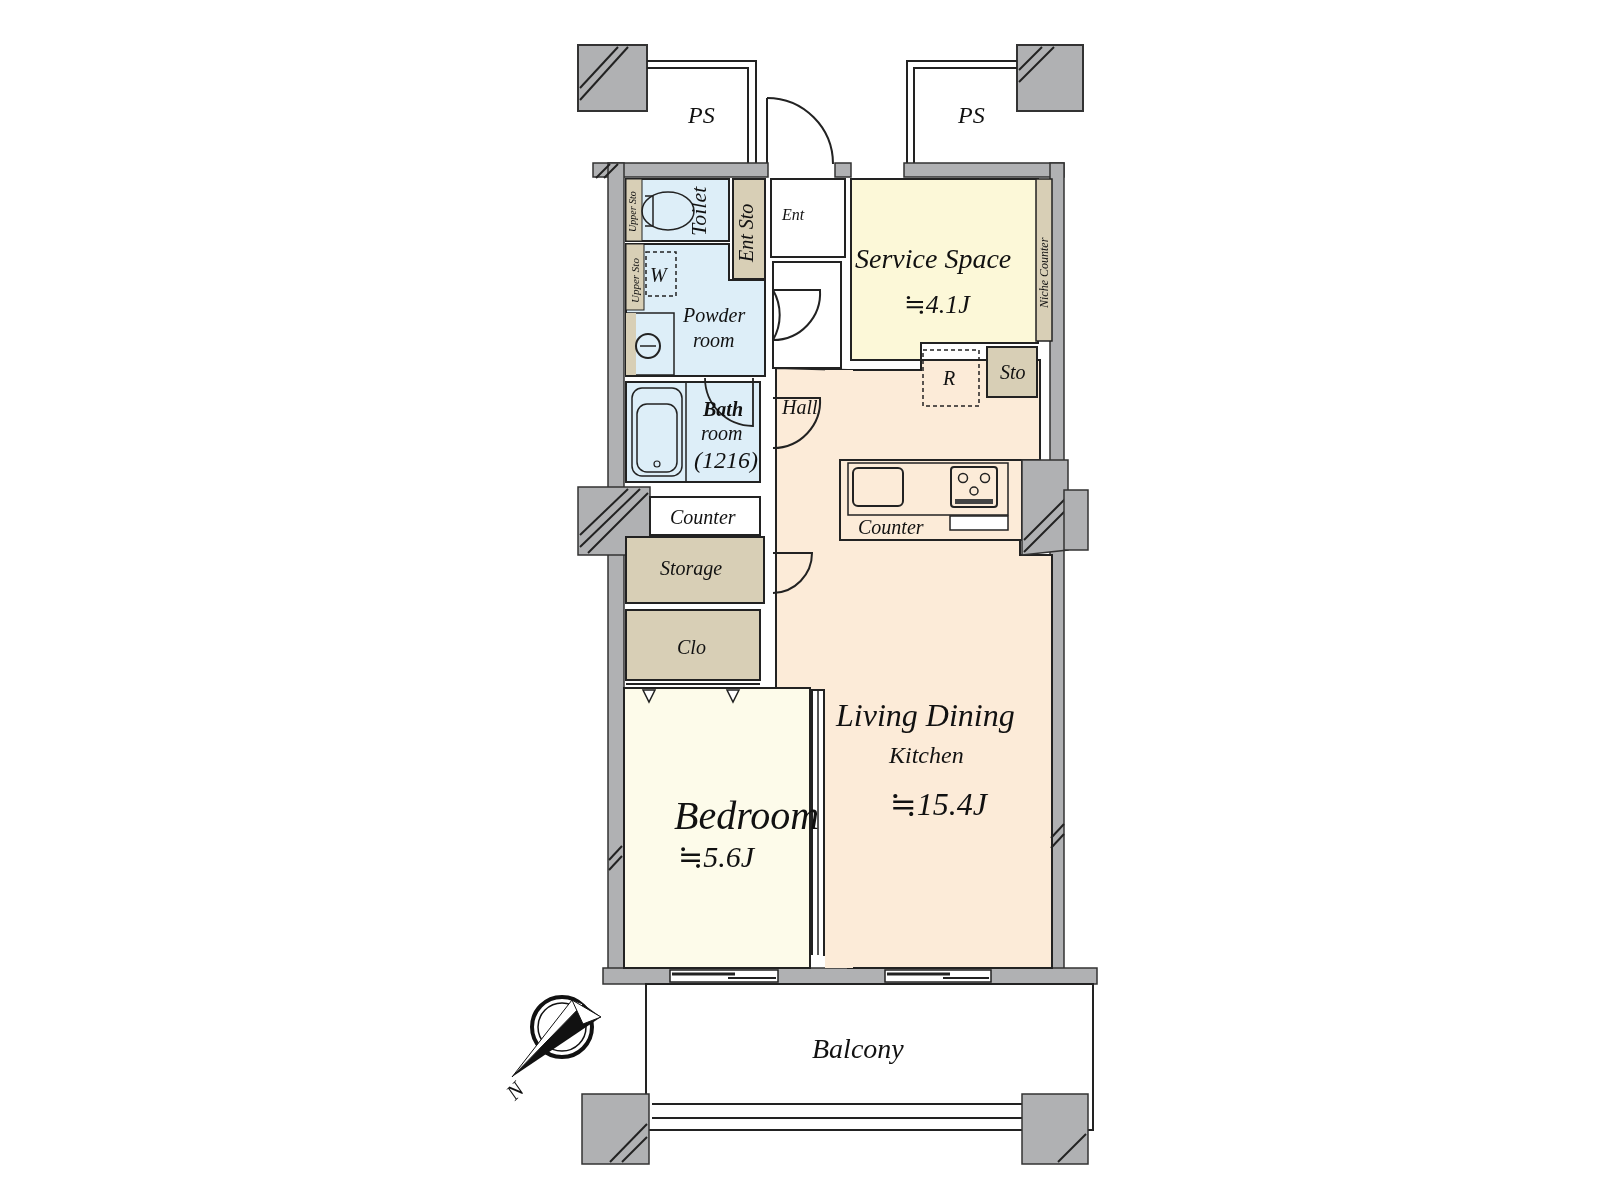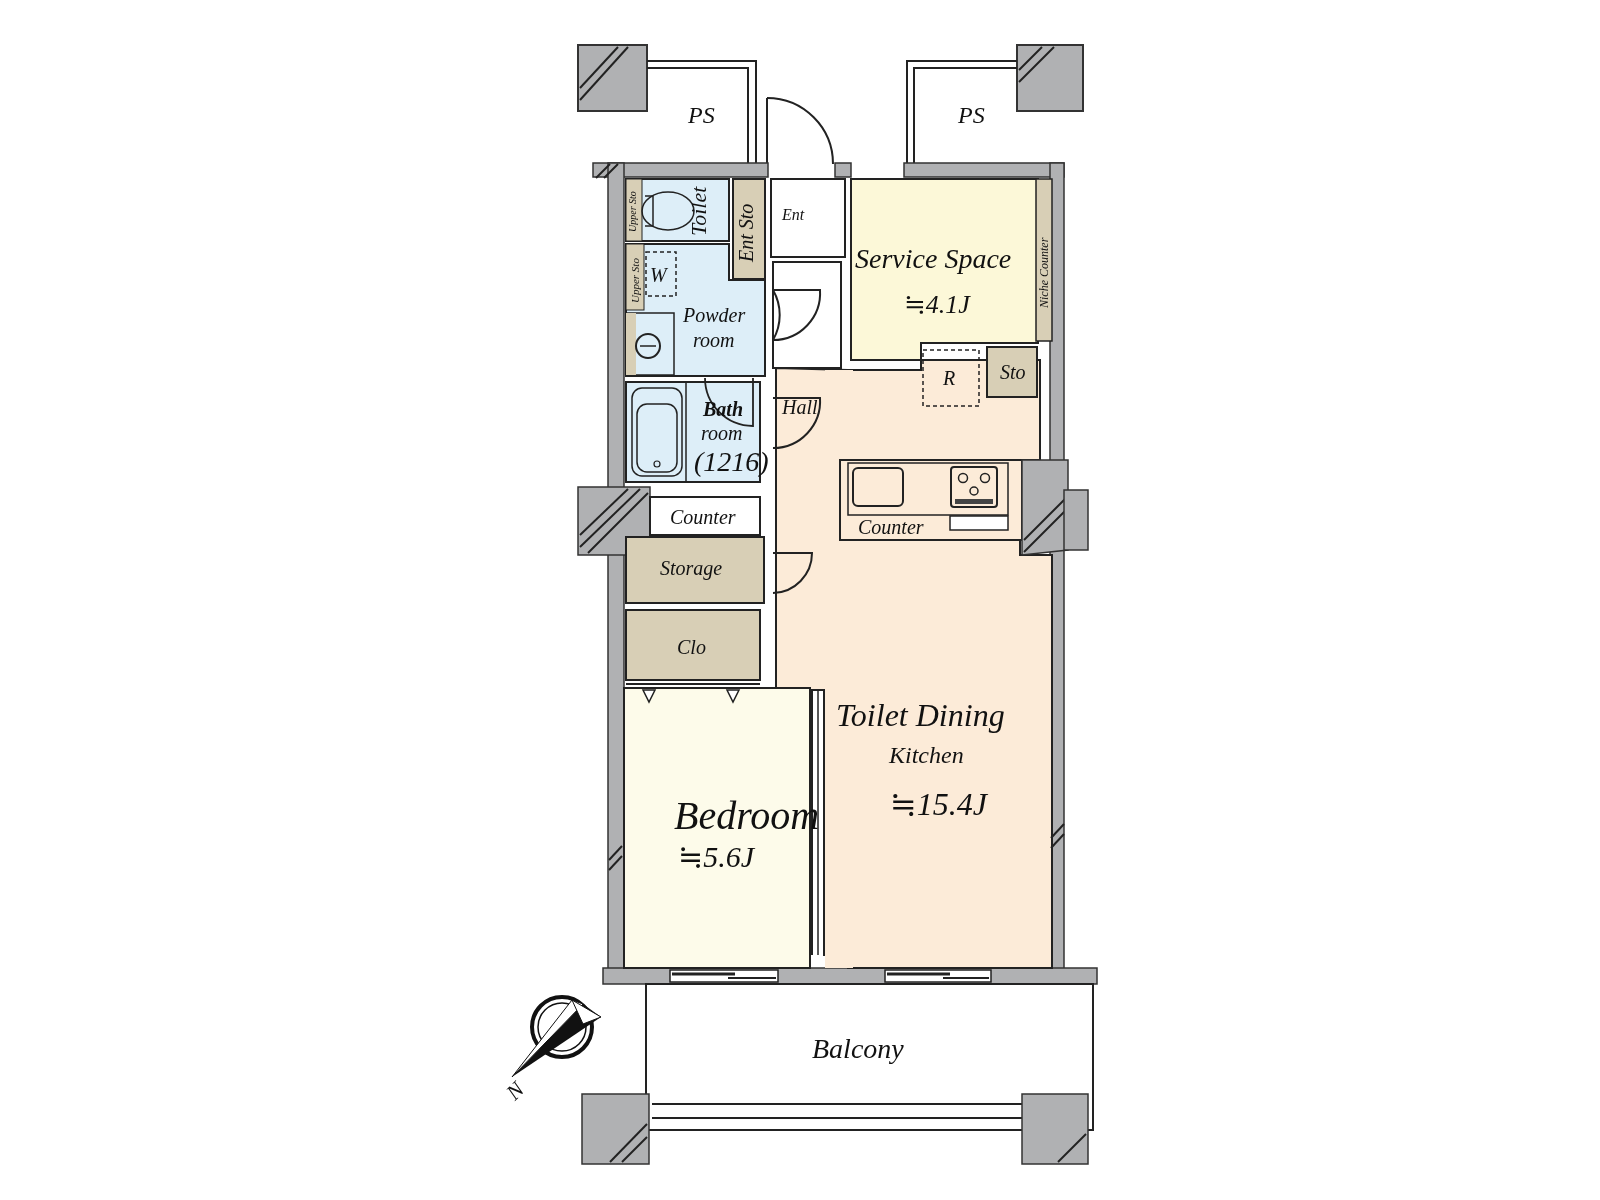--- a/index.html
+++ b/index.html
@@ -168,30 +168,30 @@
 <div class="lbl" style="left:736px;top:262px;font-size:20px;transform:rotate(-90deg);transform-origin:left top;">Ent Sto</div>
 <div class="lbl" style="left:782px;top:207px;font-size:16px;">Ent</div>
 <div class="lbl" style="left:628px;top:232px;font-size:10px;transform:rotate(-90deg);transform-origin:left top;">Upper Sto</div>
 <div class="lbl" style="left:630px;top:303px;font-size:11px;transform:rotate(-90deg);transform-origin:left top;">Upper Sto</div>
 <div class="lbl" style="left:650px;top:265px;font-size:20px;">W</div>
 <div class="lbl" style="left:683px;top:305px;font-size:20px;text-align:center;">Powder</div>
 <div class="lbl" style="left:693px;top:330px;font-size:20px;">room</div>
 <div class="lbl" style="left:782px;top:352px;font-size:20px;margin-top:45px;">Hall</div>
 <div class="lbl" style="left:703px;top:399px;font-size:20px;font-weight:bold;">Bath</div>
 <div class="lbl" style="left:701px;top:423px;font-size:20px;">room</div>
-<div class="lbl" style="left:694px;top:448px;font-size:28px;">(1216)</div>
+<div class="lbl" style="left:694px;top:448px;font-size:24px;">(1216)</div>
 <div class="lbl" style="left:855px;top:205px;font-size:28px;margin-top:40px;">Service Space</div>
 <div class="lbl" style="left:904px;top:292px;font-size:26px;">≒4.1J</div>
 <div class="lbl" style="left:1038px;top:308px;font-size:12px;transform:rotate(-90deg);transform-origin:left top;">Niche Counter</div>
 <div class="lbl" style="left:943px;top:368px;font-size:20px;">R</div>
 <div class="lbl" style="left:1000px;top:362px;font-size:20px;">Sto</div>
 <div class="lbl" style="left:670px;top:507px;font-size:20px;">Counter</div>
 <div class="lbl" style="left:858px;top:517px;font-size:20px;">Counter</div>
 <div class="lbl" style="left:660px;top:558px;font-size:20px;">Storage</div>
 <div class="lbl" style="left:677px;top:637px;font-size:20px;">Clo</div>
-<div class="lbl" style="left:836px;top:699px;font-size:32px;">Toilet Dining</div>
+<div class="lbl" style="left:836px;top:699px;font-size:32px;">Living Dining</div>
 <div class="lbl" style="left:889px;top:743px;font-size:24px;">Kitchen</div>
 <div class="lbl" style="left:890px;top:788px;font-size:32px;">≒15.4J</div>
 <div class="lbl" style="left:674px;top:796px;font-size:40px;">Bedroom</div>
 <div class="lbl" style="left:678px;top:842px;font-size:30px;">≒5.6J</div>
 <div class="lbl" style="left:812px;top:1035px;font-size:28px;">Balcony</div>
 <div class="lbl" style="left:508px;top:1080px;font-size:22px;transform:rotate(-45deg);">N</div>
 </div>
 
 </body></html>

